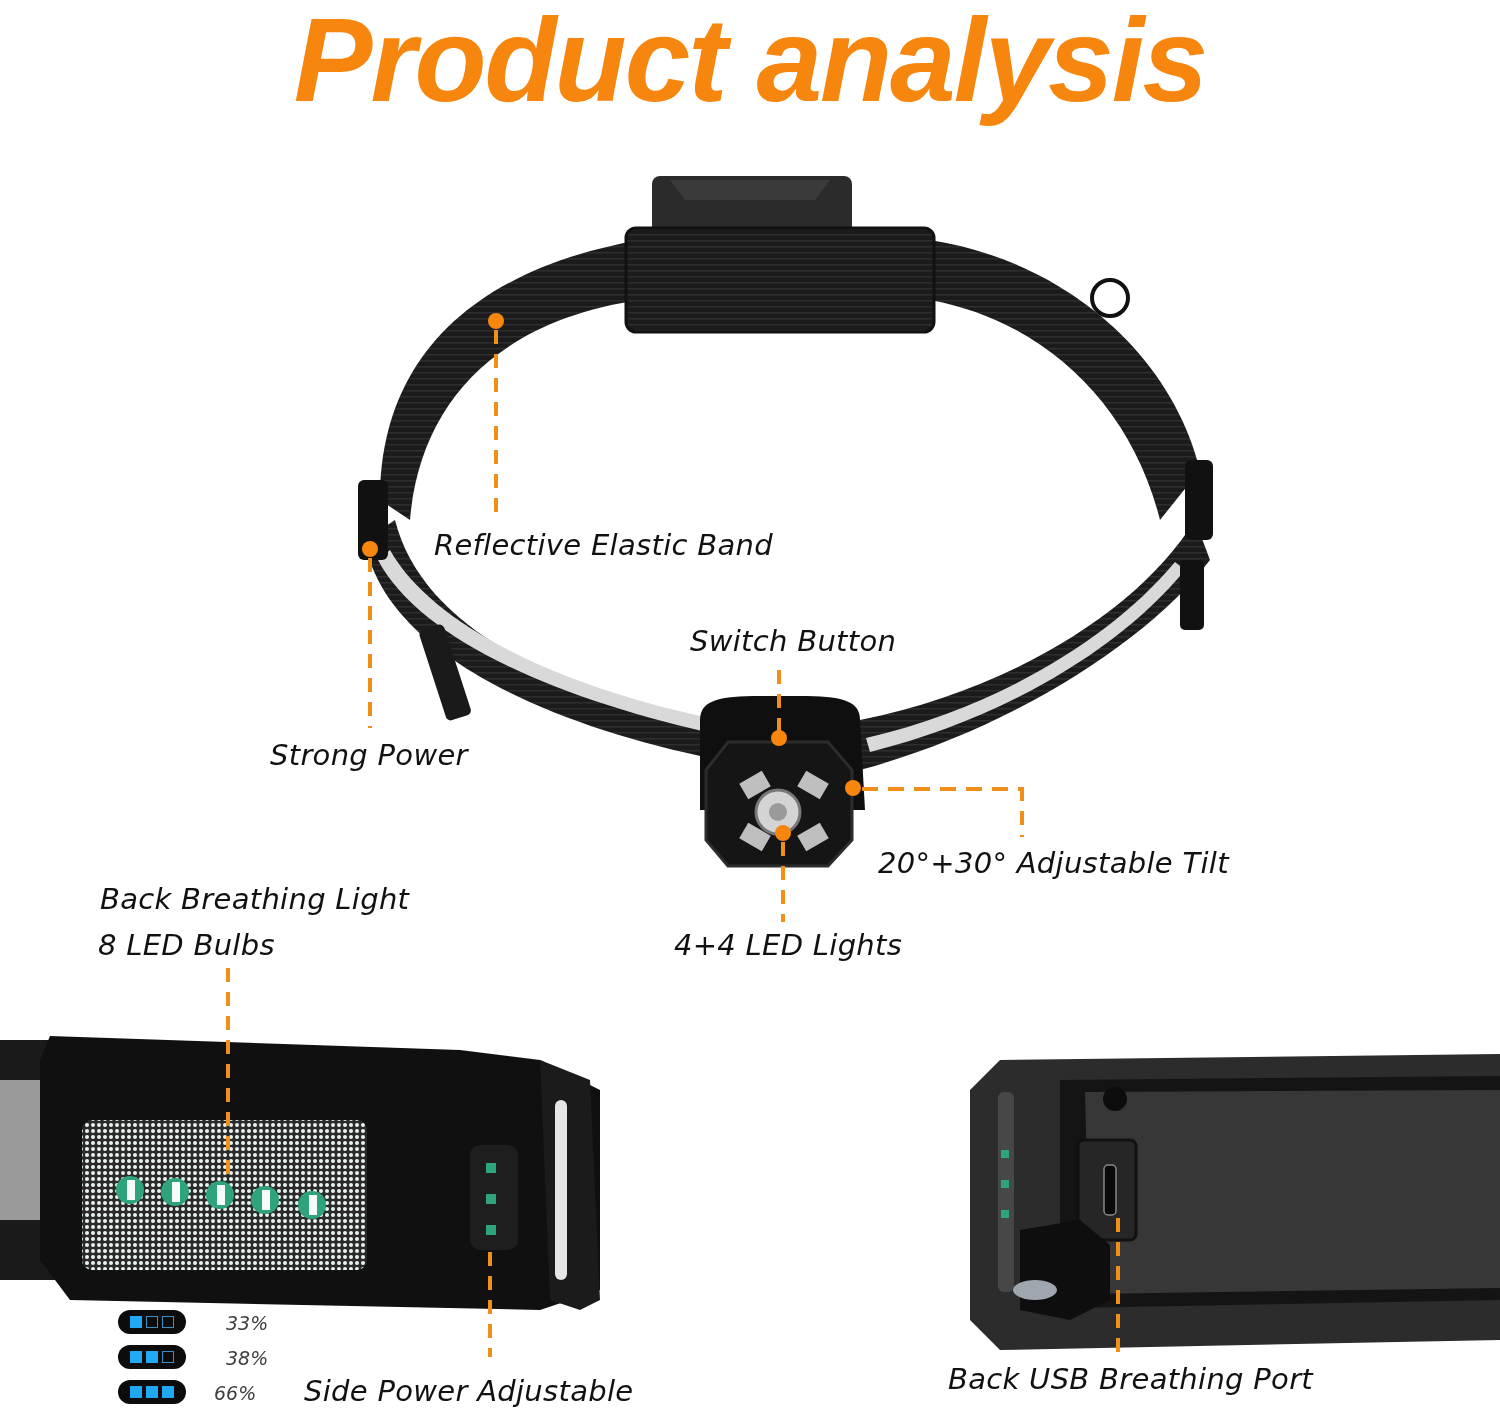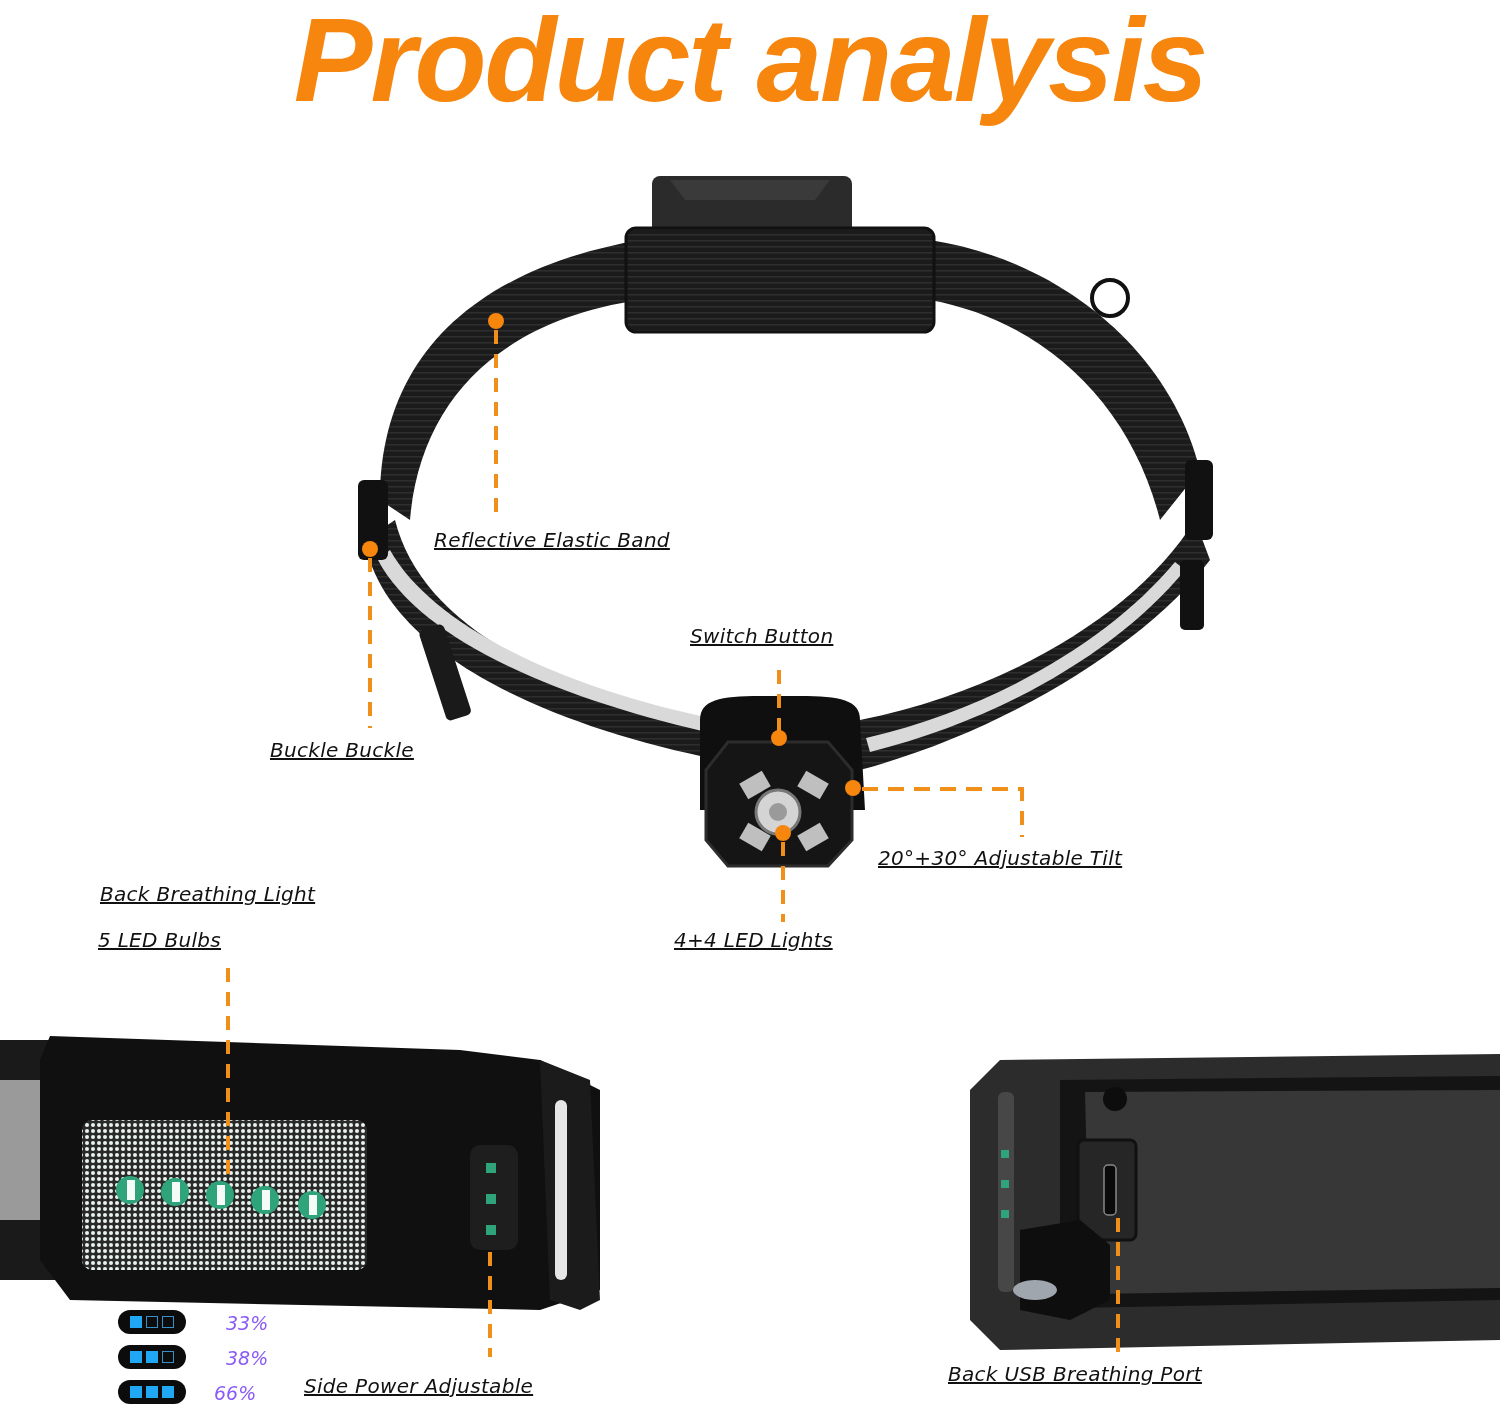--- a/index.html
+++ b/index.html
@@ -4,23 +4,23 @@
 <style>
   html, body { margin:0; padding:0; background:#ffffff; }
   body { width:1500px; height:1415px; position:relative; overflow:hidden; font-family:"DejaVu Sans", sans-serif; }
   .title {
     position:absolute; left:0; top:0; width:1500px; text-align:center;
     font-family:"Liberation Sans", sans-serif; font-weight:bold; font-style:italic;
     font-size:118px; color:#f7860f; letter-spacing:-2px; line-height:128px; top:-4px;
   }
   .label {
     position:absolute; font-family:"DejaVu Sans", sans-serif; font-style:italic;
-    font-size:20px; color:#111; white-space:nowrap; letter-spacing:0.3px;text-decoration:underline;
+    font-size:29px; color:#111; white-space:nowrap; letter-spacing:0.3px;
   }
-  .pct { position:absolute; font-family:"DejaVu Sans", sans-serif; font-style:italic; font-size:19px; color:#8b5cf6; }
+  .pct { position:absolute; font-family:"DejaVu Sans", sans-serif; font-style:italic; font-size:19px; color:#404040; }
   .vdash { position:absolute; width:4px; background:repeating-linear-gradient(to bottom,#f0901a 0 14px,transparent 14px 24px); }
   .hdash { position:absolute; height:4px; background:repeating-linear-gradient(to right,#f0901a 0 16px,transparent 16px 26px); }
   .dot { position:absolute; width:16px; height:16px; border-radius:50%; background:#f7860f; }
   .batt { position:absolute; left:118px; width:68px; height:24px; border-radius:12px; background:#0c0c0c; display:flex; align-items:center; justify-content:center; gap:4px; }
   .cell { width:12px; height:12px; box-sizing:border-box; border:1.5px solid #3a8fc8; background:transparent; }
   .cell.on { background:#20a8f4; border-color:#20a8f4; }
   svg { position:absolute; }
 </style>
 </head>
 <body>
@@ -63,37 +63,37 @@
   <circle cx="778" cy="812" r="22" fill="#d4d4d4" stroke="#777" stroke-width="3"></circle>
   <circle cx="778" cy="812" r="9" fill="#9a9a9a"></circle>
 </svg>
 
 <div class="dot" style="left:488px;top:313px"></div>
 <div class="vdash" style="left:494px;top:330px;height:190px"></div>
 <div class="label" style="left:434px;top:528px">Reflective Elastic Band</div>
 
 <div class="dot" style="left:362px;top:541px"></div>
 <div class="vdash" style="left:368px;top:558px;height:170px"></div>
-<div class="label" style="left:270px;top:738px">Buckle Buckle</div>
+<div class="label" style="left:270px;top:738px">Strong Power</div>
 
 <div class="label" style="left:690px;top:624px">Switch Button</div>
 <div class="vdash" style="left:777px;top:670px;height:62px"></div>
 <div class="dot" style="left:771px;top:730px"></div>
 
 <div class="dot" style="left:845px;top:780px"></div>
 <div class="hdash" style="left:862px;top:787px;width:160px"></div>
 <div class="vdash" style="left:1020px;top:787px;height:50px"></div>
 <div class="label" style="left:878px;top:846px">20°+30° Adjustable Tilt</div>
 
 <div class="dot" style="left:775px;top:825px"></div>
 <div class="vdash" style="left:781px;top:842px;height:80px"></div>
 <div class="label" style="left:674px;top:928px">4+4 LED Lights</div>
 
 <div class="label" style="left:100px;top:882px">Back Breathing Light</div>
-<div class="label" style="left:98px;top:928px">5 LED Bulbs</div>
+<div class="label" style="left:98px;top:928px">8 LED Bulbs</div>
 
 <svg width="620" height="300" style="left:0;top:1020px">
   <defs>
     <pattern id="grid" width="6" height="6" patternUnits="userSpaceOnUse">
       <rect width="6" height="6" fill="#2a2a2a"></rect>
       <circle cx="3" cy="3" r="2" fill="#e8f3ef"></circle>
     </pattern>
   </defs>
   <rect x="0" y="20" width="60" height="40" fill="#1a1a1a"></rect>
   <rect x="0" y="60" width="60" height="140" fill="#9a9a9a"></rect>

